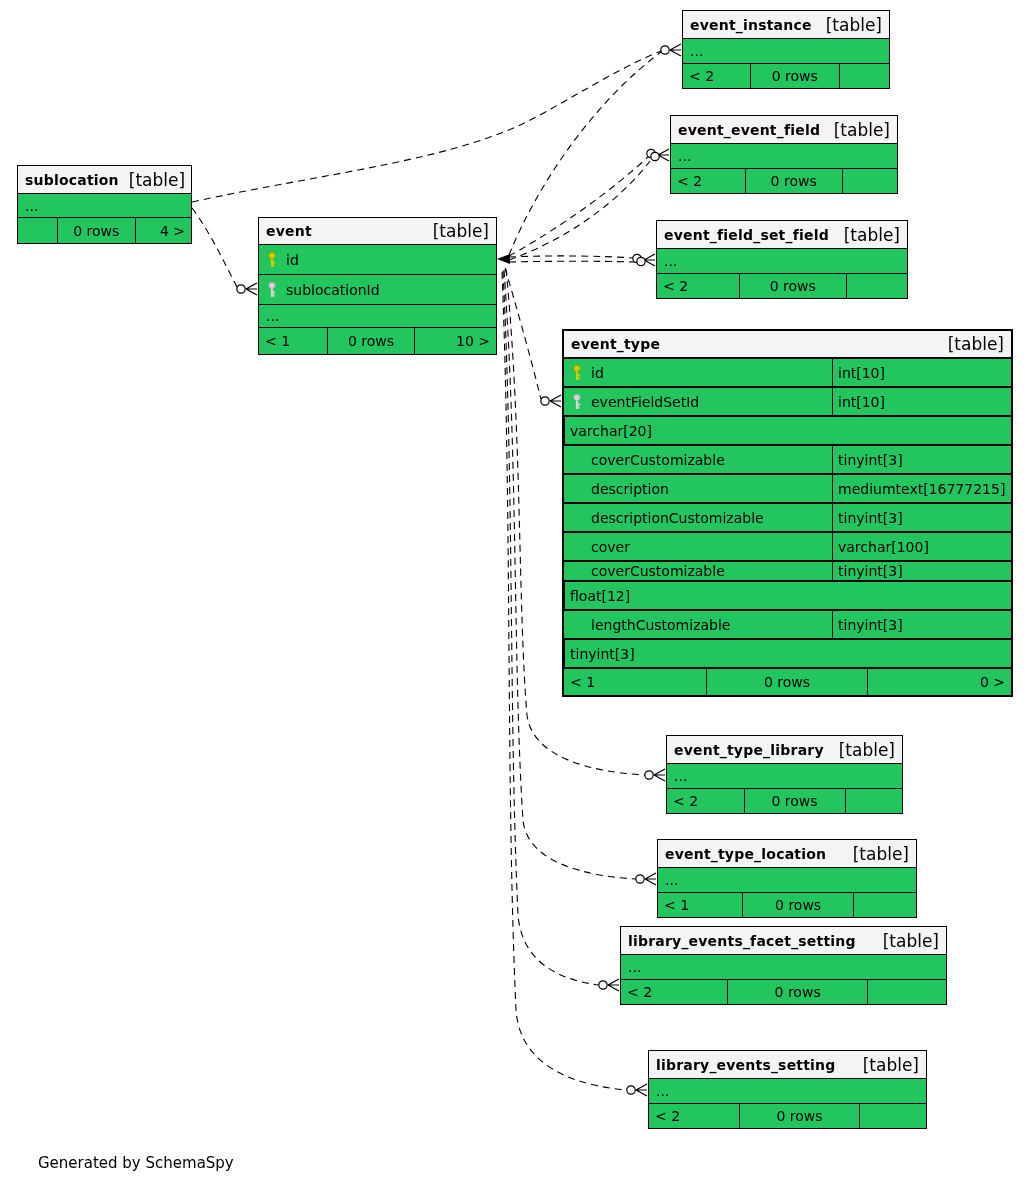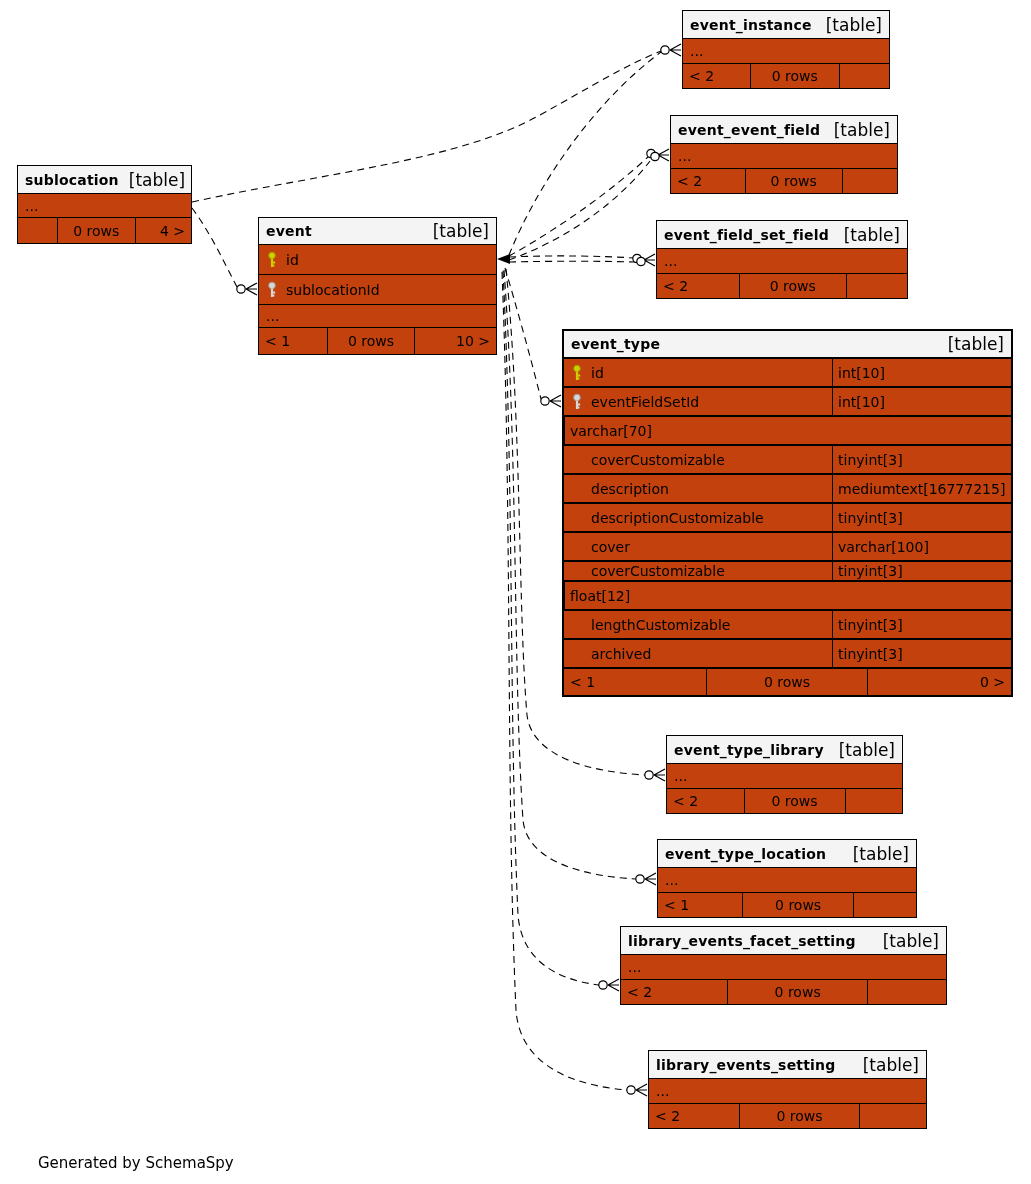--- a/index.html
+++ b/index.html
@@ -2,21 +2,21 @@
 <html><head>
 <meta charset="utf-8">
 <style>
   html,body{margin:0;padding:0;background:#ffffff;}
   body{width:1031px;height:1184px;position:relative;font-family:"DejaVu Sans",sans-serif;color:#000;}
   #canvas{position:relative;width:1031px;height:1184px;overflow:hidden;}
   #edges{position:absolute;left:0;top:0;width:1031px;height:1184px;}
   .edge{fill:none;stroke:#000;stroke-width:1.1;stroke-dasharray:7 5;}
   .glyph-line{fill:none;stroke:#000;stroke-width:1.2;}
   .glyph-circle{fill:#ffffff;stroke:#000;stroke-width:1.2;}
-  .schema-table{position:absolute;background:#c2410c;border:1px solid #000;box-sizing:border-box;font-size:14px;}
+  .schema-table{position:absolute;background:#22c55e;border:1px solid #000;box-sizing:border-box;font-size:14px;}
   .schema-table.emph{border-width:2px;}
   .tbl-header{display:flex;justify-content:space-between;align-items:center;background:#f4f4f4;
     border-bottom:1px solid #000;padding:0 7px;box-sizing:border-box;}
   .emph .tbl-header{border-bottom-width:2px;gap:8px;}
   .tbl-name{font-weight:bold;font-size:14px;letter-spacing:.2px;}
   .tbl-tag{font-size:17px;margin-left:10px;white-space:nowrap;}
   .tbl-row{display:flex;align-items:stretch;border-bottom:1px solid #000;box-sizing:border-box;}
   .emph .tbl-row{border-bottom-width:2px;}
   .tbl-row:last-of-type{border-bottom-width:1px;}
   .name-cell{display:flex;align-items:center;box-sizing:border-box;padding-left:8px;flex:1;min-width:0;}
@@ -214,21 +214,21 @@
     <path d="M5,7.5 L5,16 M5,11.5 L8.2,11.5 M5,14.5 L7.4,14.5" stroke="#d6d6d6" stroke-width="2.2" fill="none"></path>
   </svg>
             <span class="col-name">eventFieldSetId</span>
           </span>
                <span class="type-cell">
             <span class="col-name">int[10]</span>
           </span>
         </div>
         <div class="tbl-row" style="height:29px">
                <span class="type-cell">
-            <span class="col-name">varchar[70]</span>
+            <span class="col-name">varchar[20]</span>
           </span>
         </div>
         <div class="tbl-row" style="height:29px">
           <span class="name-cell fixed" style="width:268px">
             <span class="icon-space"></span>
             <span class="col-name">coverCustomizable</span>
           </span>
                <span class="type-cell">
             <span class="col-name">tinyint[3]</span>
           </span>
@@ -277,24 +277,20 @@
         <div class="tbl-row" style="height:29px">
           <span class="name-cell fixed" style="width:268px">
             <span class="icon-space"></span>
             <span class="col-name">lengthCustomizable</span>
           </span>
                <span class="type-cell">
             <span class="col-name">tinyint[3]</span>
           </span>
         </div>
         <div class="tbl-row" style="height:29px">
-          <span class="name-cell fixed" style="width:268px">
-            <span class="icon-space"></span>
-            <span class="col-name">archived</span>
-          </span>
                <span class="type-cell">
             <span class="col-name">tinyint[3]</span>
           </span>
         </div>
         <div class="tbl-footer" style="height:26px">
     <span class="fcell" style="width:32%">&lt; 1</span>
     <span class="fcell mid" style="width:36%">0 rows</span>
     <span class="fcell right" style="width:32%">0 &gt;</span>
         </div>
       </div>

